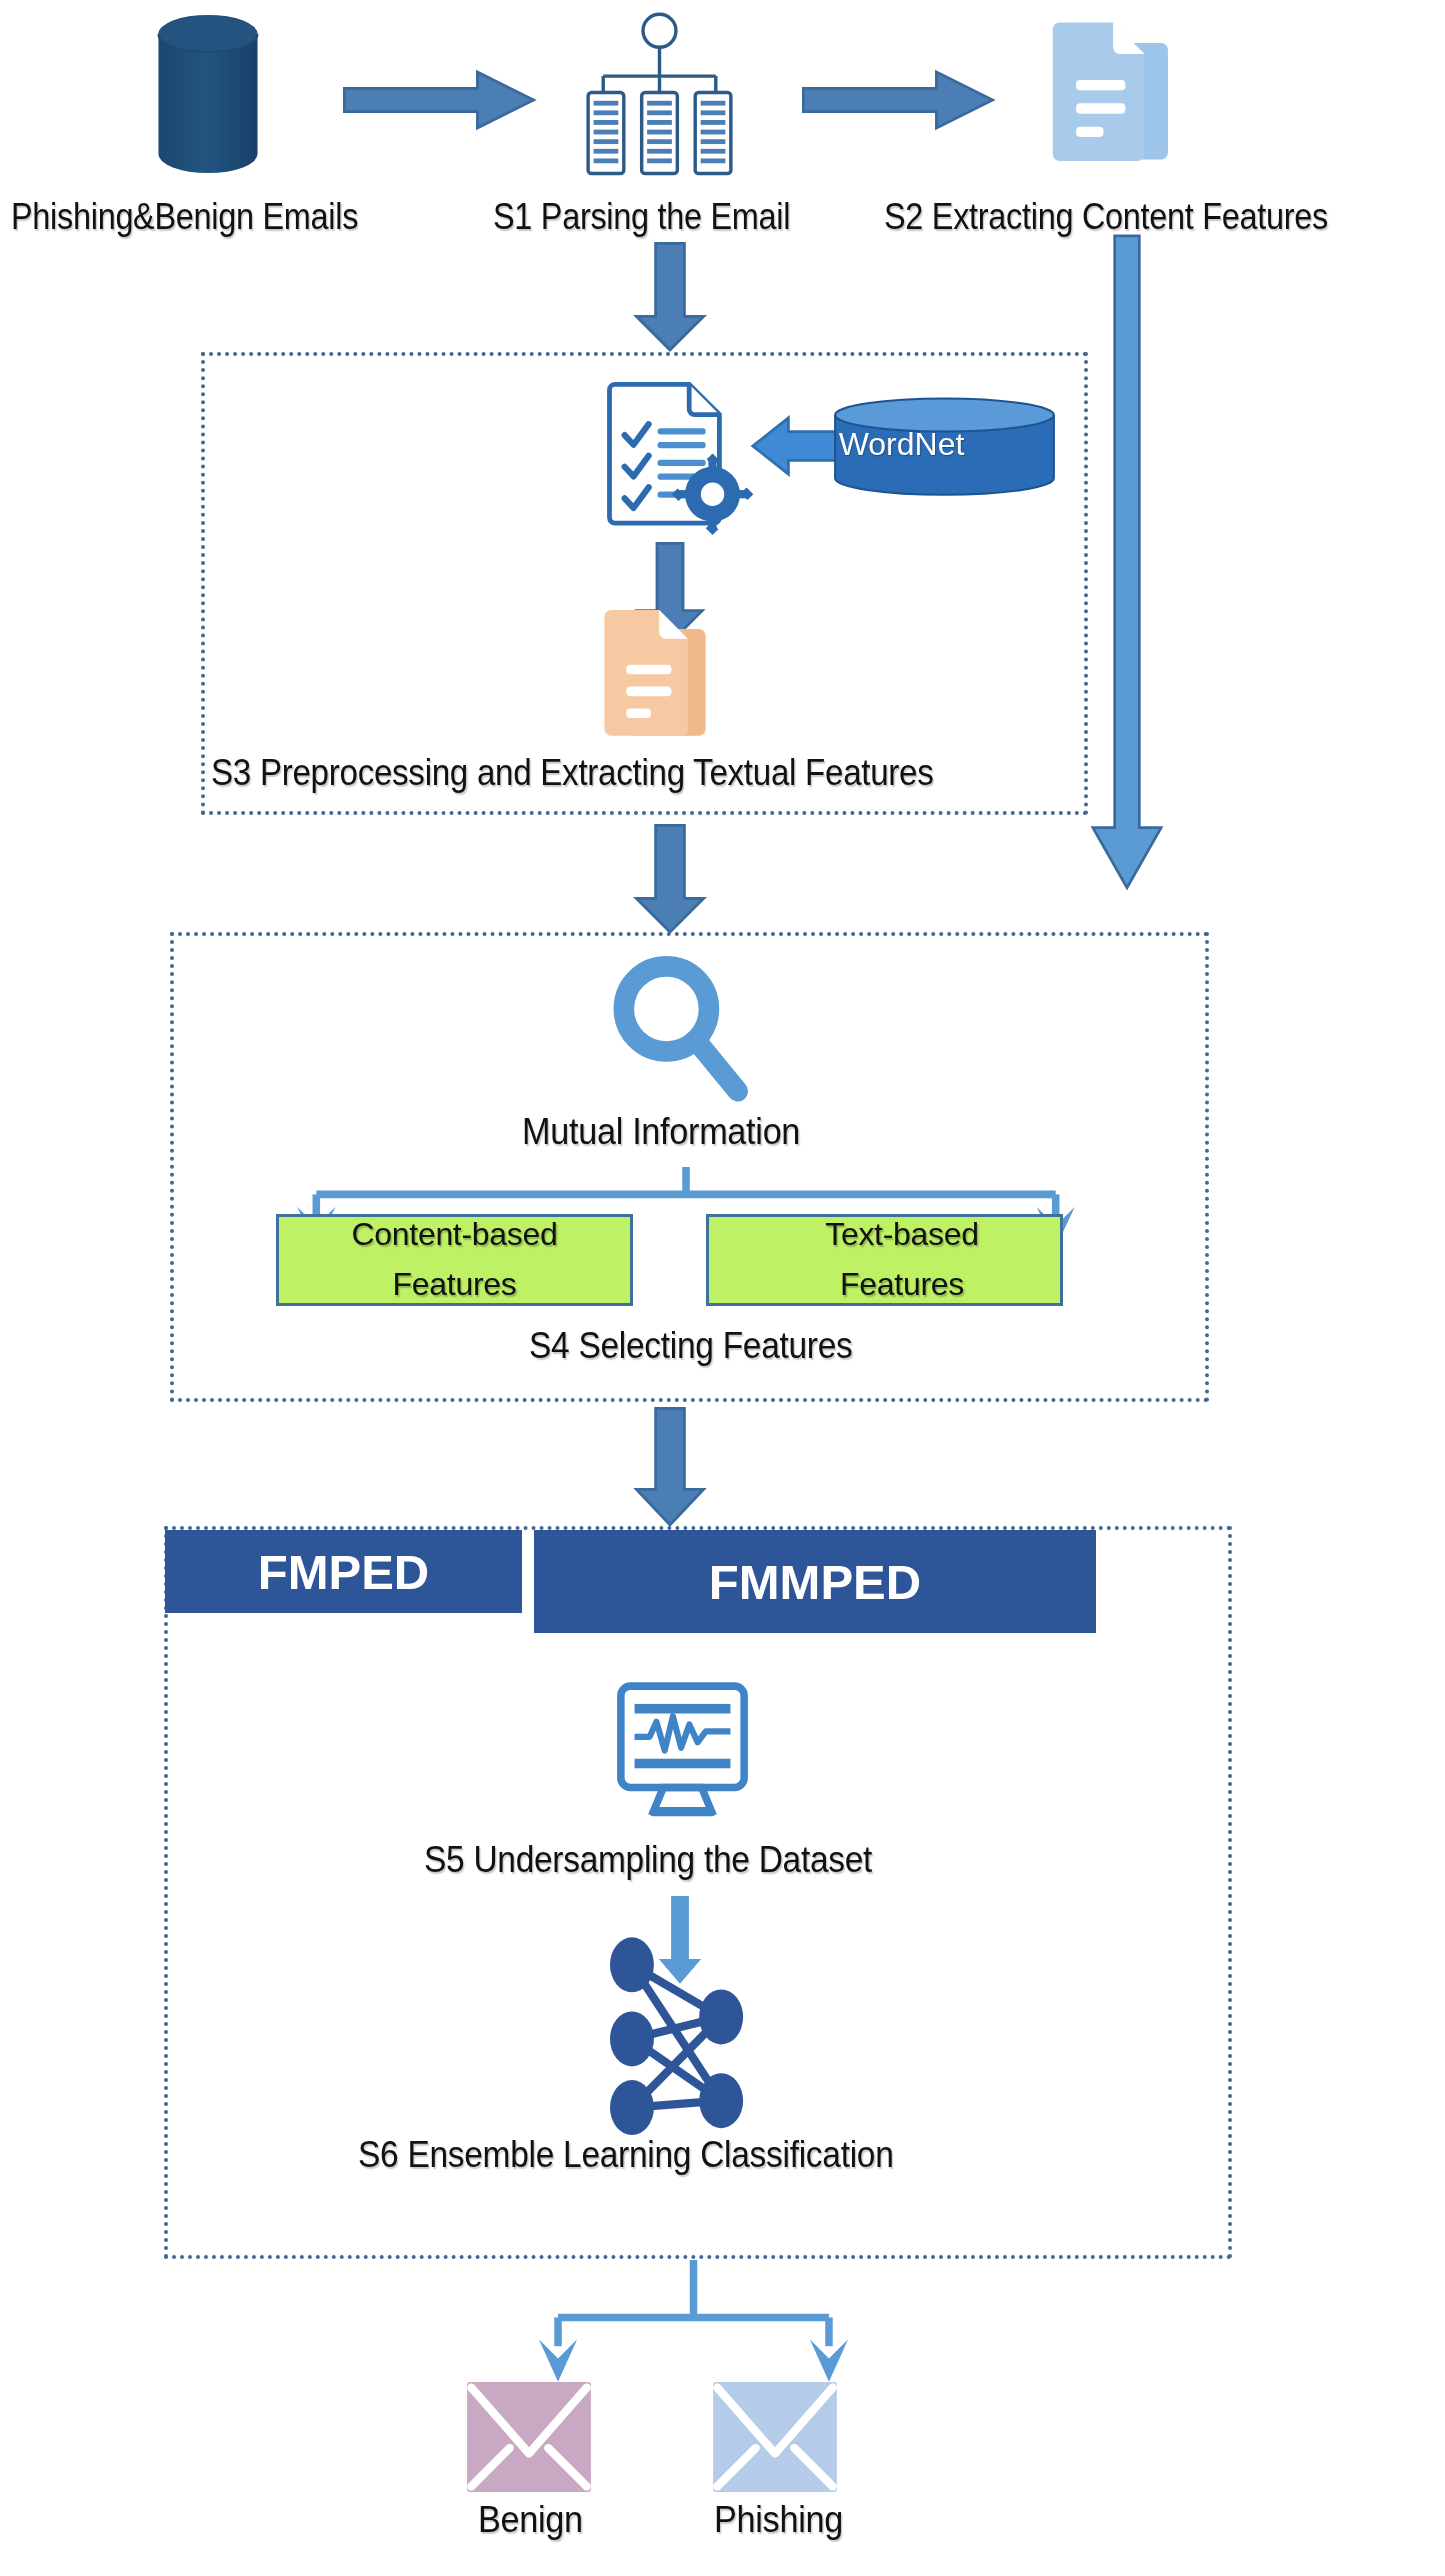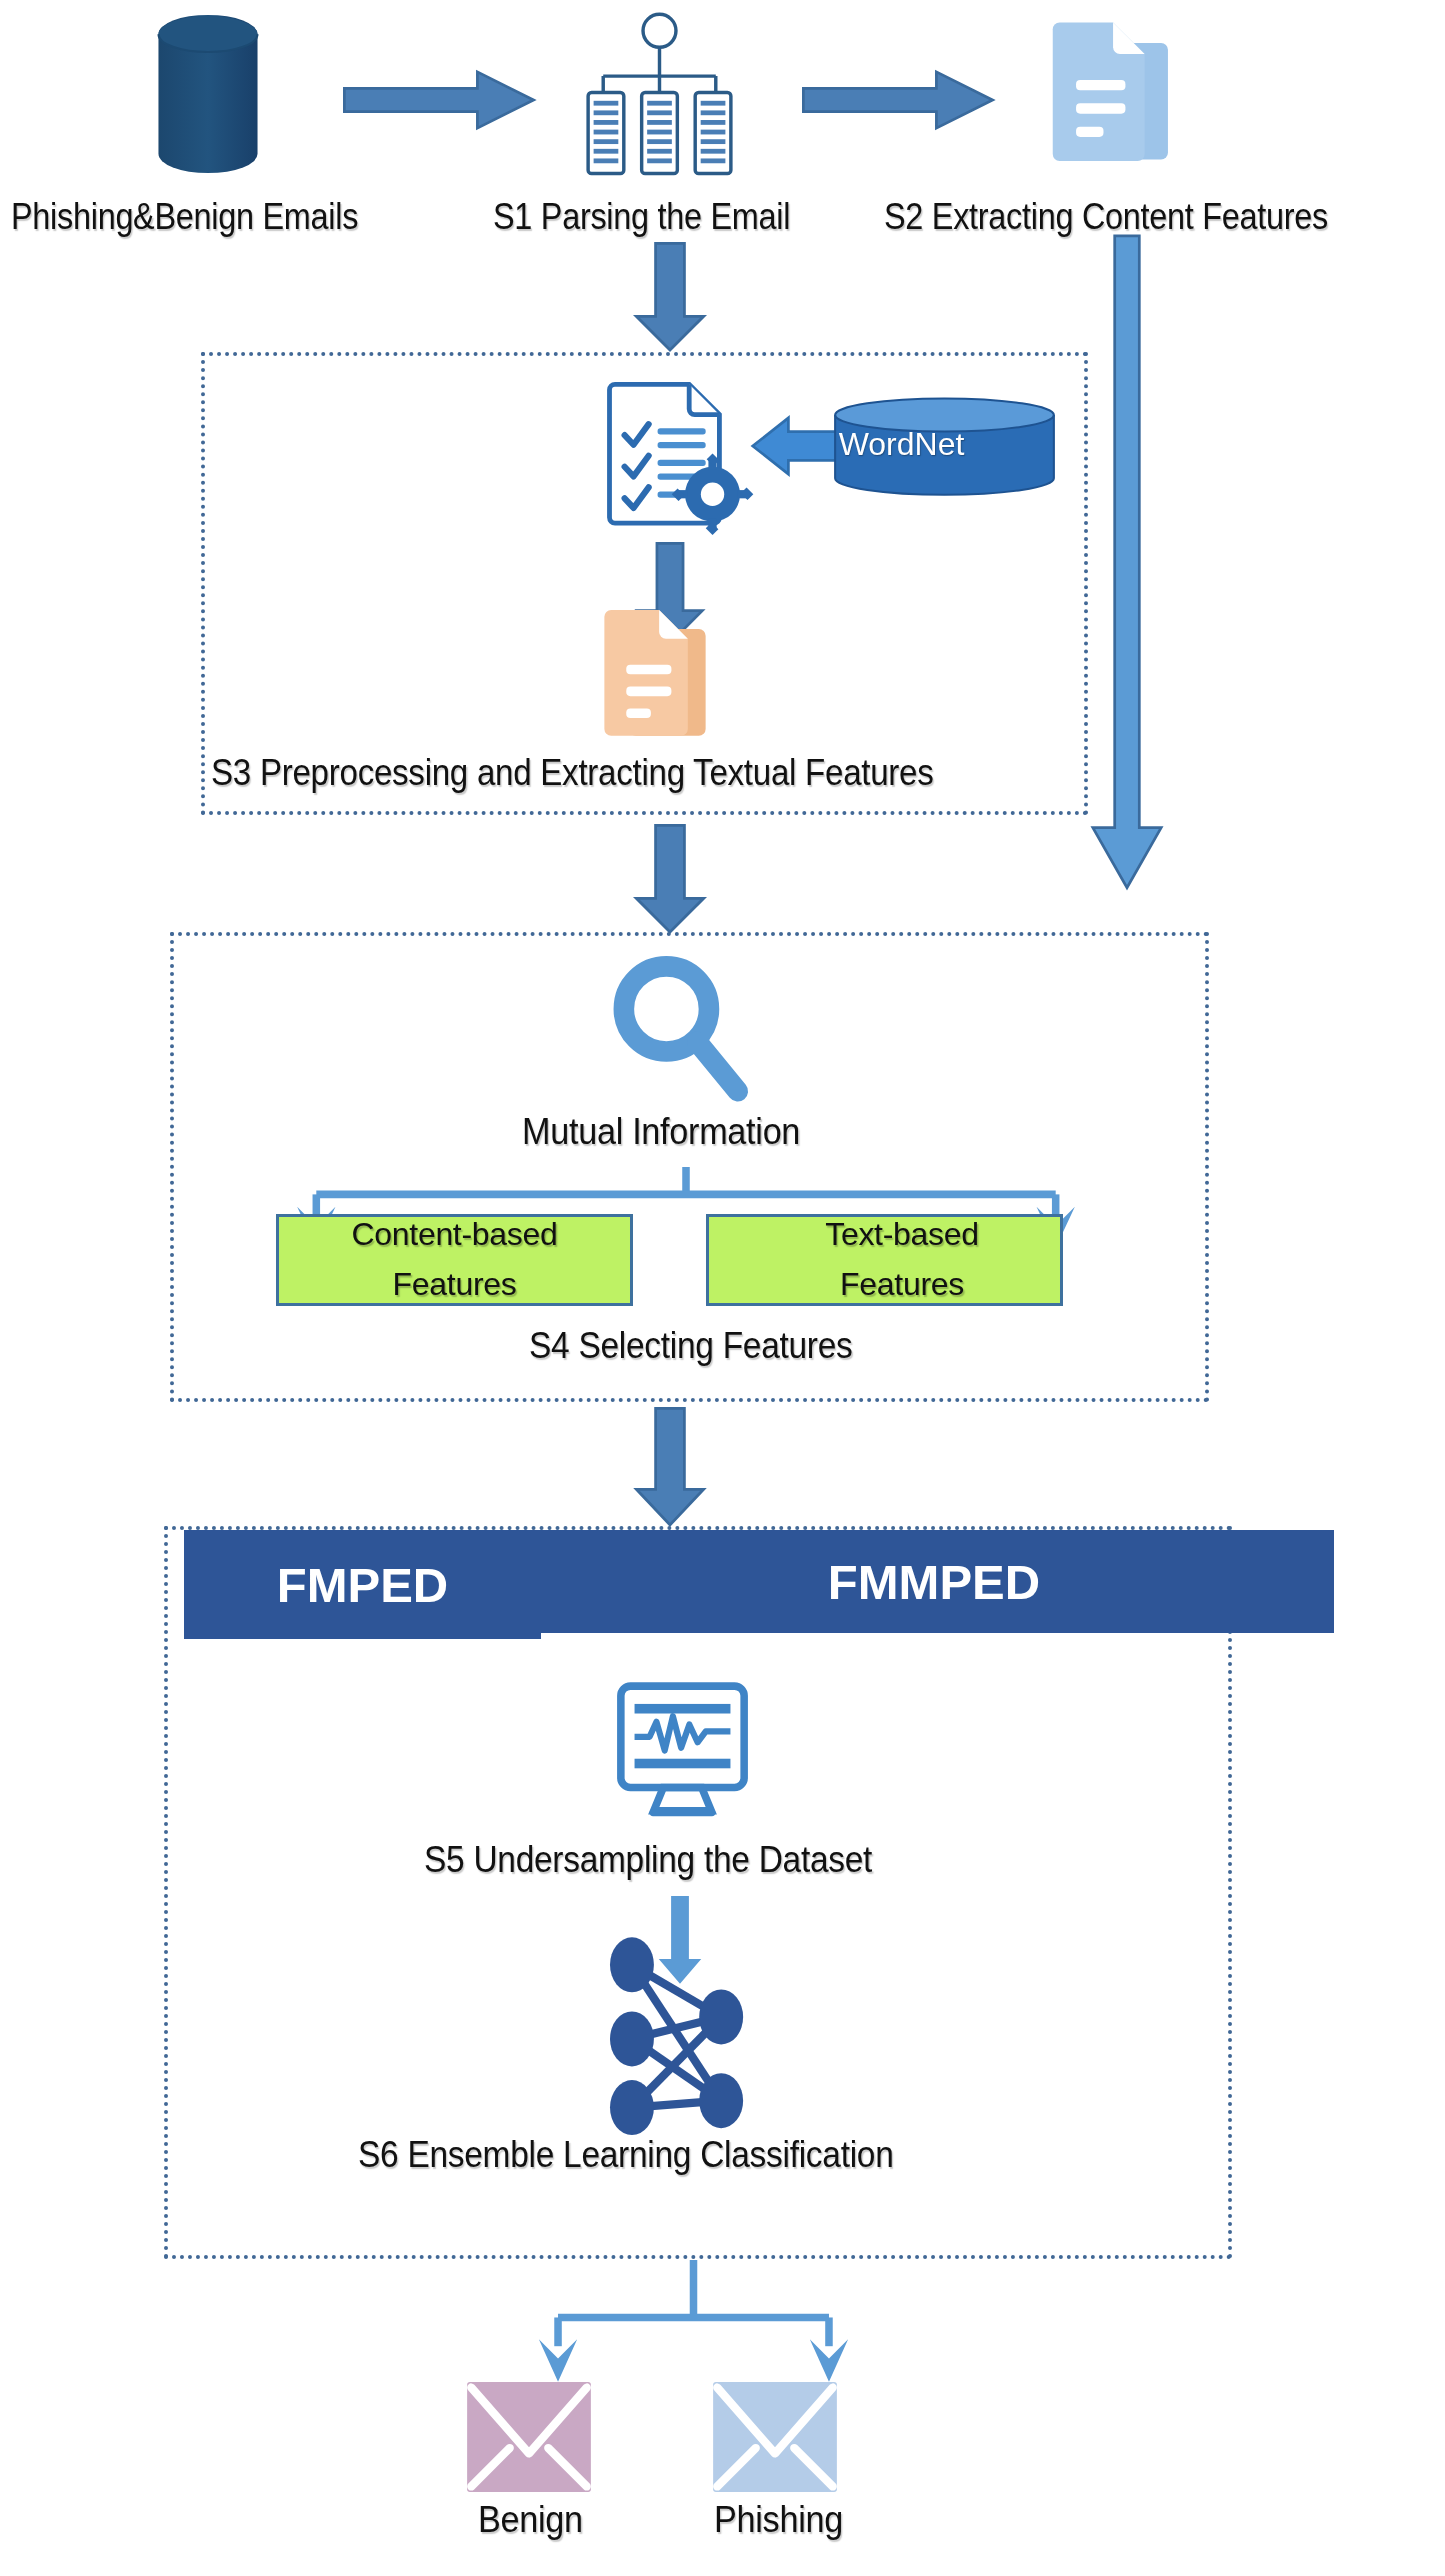--- a/index.html
+++ b/index.html
@@ -247,24 +247,24 @@
   </div>
 
   <div class="lbl" style="left:529px;top:1325px;font-size:36px;transform:scaleX(0.93);transform-origin:left center;">S4 Selecting Features</div>
 
   <svg class="svgbox" style="left:632px;top:1407px;width:76px;height:120px;" viewBox="0 0 110 175">
     <path d="M34 2 H76 V120 H104 L55 172 L6 120 H34 Z" fill="#4a7eb5" stroke="#3a6a9c" stroke-width="4"></path>
   </svg>
 
   <div class="dashbox" style="left:164px;top:1526px;width:1068px;height:733px;"></div>
 
-  <div class="bandcell" style="left:184px;top:1530px;width:357px;height:109px;font-size:49px;">
+  <div class="bandcell" style="left:165px;top:1530px;width:357px;height:83px;font-size:49px;">
     <span>FMPED</span>
   </div>
-  <div class="bandcell" style="left:534px;top:1530px;width:800px;height:103px;font-size:49px;">
+  <div class="bandcell" style="left:534px;top:1530px;width:562px;height:103px;font-size:49px;">
     <span>FMMPED</span>
   </div>
 
   <svg class="svgbox" style="left:614px;top:1682px;width:137px;height:137px;" viewBox="0 0 200 200">
     <rect x="10" y="6" width="180" height="148" rx="14" fill="#ffffff" stroke="#3f84c6" stroke-width="11"></rect>
     <rect x="30" y="32" width="140" height="14" fill="#3f84c6"></rect>
     <rect x="30" y="112" width="140" height="14" fill="#3f84c6"></rect>
     <path d="M30 80 H52 L62 58 L74 100 L86 50 L98 96 L110 62 L122 88 L134 72 H170" fill="none" stroke="#3f84c6" stroke-width="9" stroke-linejoin="round"></path>
     <path d="M72 154 L58 188 H142 L128 154 Z" fill="none" stroke="#3f84c6" stroke-width="11"></path>
     <rect x="52" y="186" width="96" height="10" rx="5" fill="#3f84c6"></rect>

